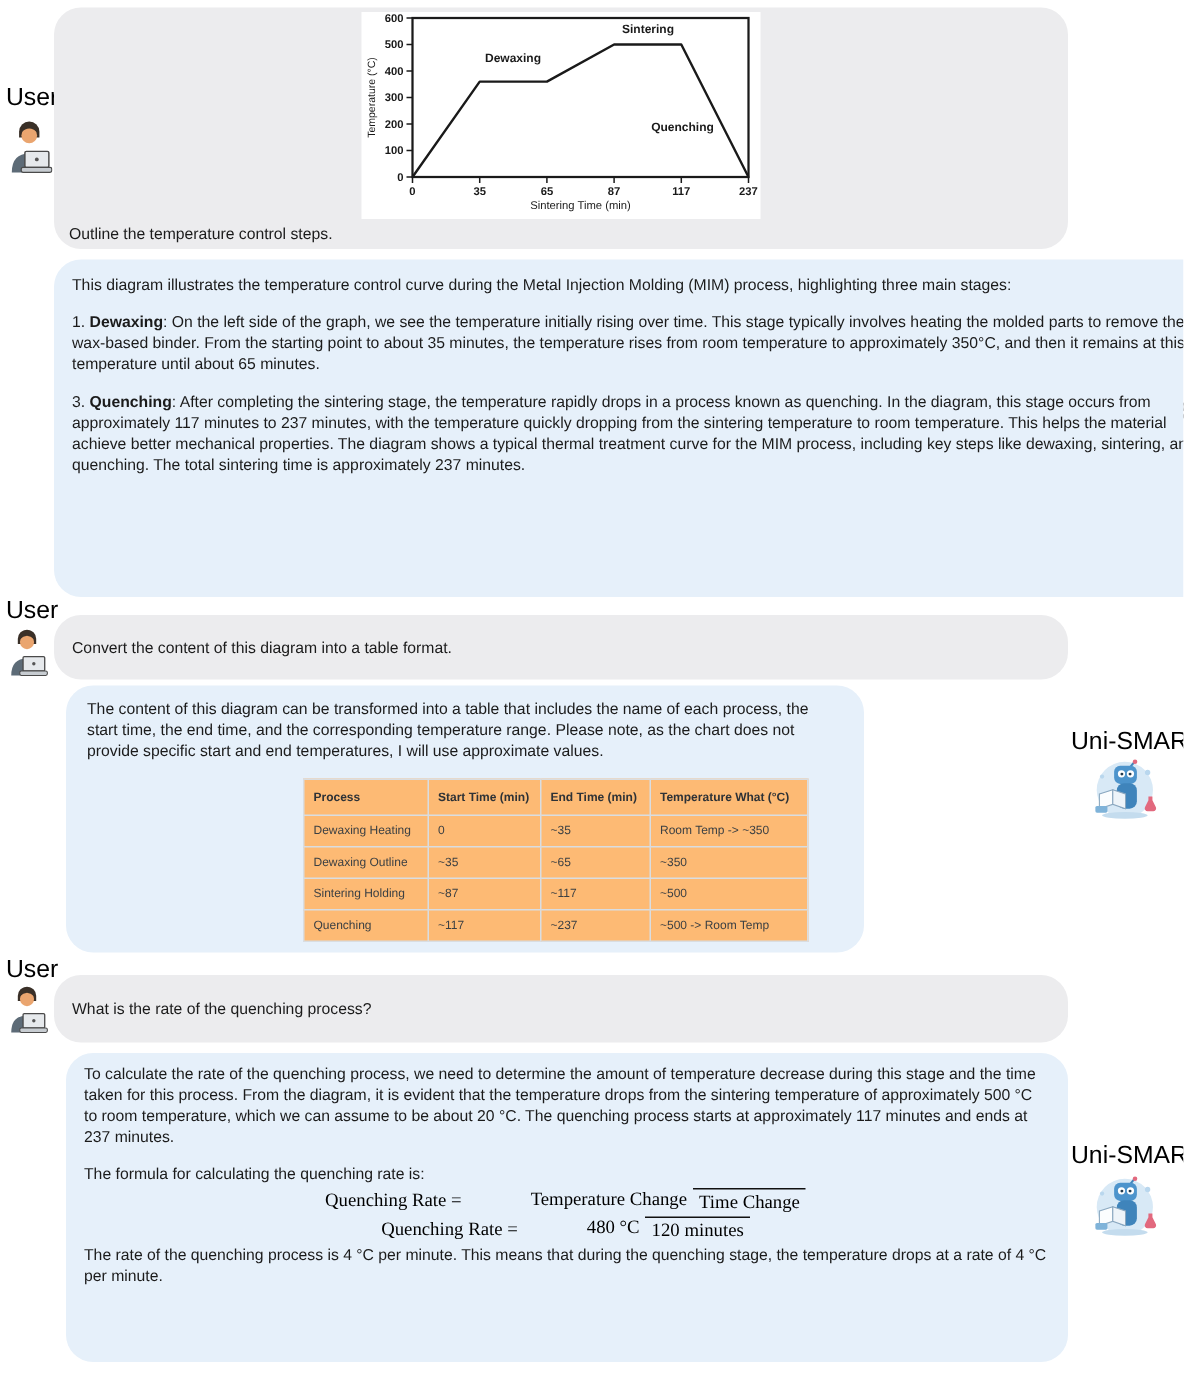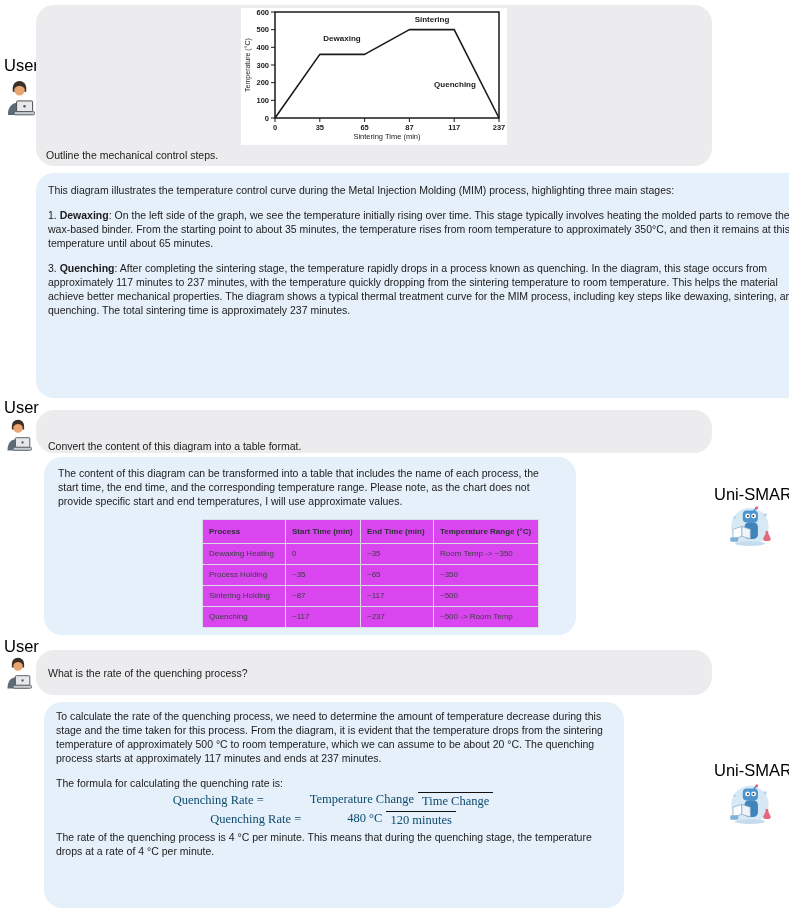--- a/index.html
+++ b/index.html
@@ -7,44 +7,44 @@
   .page{position:relative;width:789px;height:916px;background:#fff;overflow:hidden;}
 
   .bubble{position:absolute;border-radius:18px;font-size:10.5px;line-height:14px;box-sizing:border-box;overflow:hidden;}
   .bubble.user{background:#ececee;}
   .bubble.bot{background:#e6f0fa;}
   .bubble p{margin:0 0 11px 0;}
   .bubble p:last-child{margin-bottom:0;}
 
   #b1{left:36px;top:5px;width:676px;height:161px;padding:3px 10px 6px 10px;}
   #b2{left:36px;top:173px;width:788px;height:225px;padding:10px 14px 9px 12px;}
-  #b3{left:36px;top:410px;width:676px;height:43px;display:flex;align-items:flex-end;padding:0 12px;}
+  #b3{left:36px;top:410px;width:676px;height:43px;display:flex;align-items:center;padding:0 12px;}
   #b4{left:44px;top:457px;width:532px;height:178px;padding:9px 14px 8px 14px;}
   #b5{left:36px;top:650px;width:676px;height:45px;display:flex;align-items:center;padding:10px 12px;}
-  #b6{left:44px;top:702px;width:580px;height:206px;padding:7px 14px 5px 12px;}
+  #b6{left:44px;top:702px;width:668px;height:206px;padding:7px 14px 5px 12px;}
 
   .chart-wrap{width:266px;margin:0 auto;background:#fff;}
   #b1 .q-text{margin:3px 0 0 0;}
 
   .speaker{position:absolute;font-size:16.5px;line-height:19px;color:#000;white-space:nowrap;}
   .avatar{position:absolute;}
 
   
   .stage-name{font-weight:bold;}
 
   
   .tbl-wrap{margin:6px 0 0 144px;}
-  table.data{border-collapse:collapse;background:#d946ef;font-size:8px;color:#3c4043;table-layout:fixed;}
+  table.data{border-collapse:collapse;background:#fdba74;font-size:8px;color:#3c4043;table-layout:fixed;}
   table.data th,table.data td{border:1px solid #d9dde1;padding:3px 6px;text-align:left;overflow:hidden;white-space:nowrap;}
   table.data th{font-weight:bold;color:#2e3236;padding:4.5px 6px;}
   .c0{width:83px;}.c1{width:75px;}.c2{width:73px;}.c3{width:105px;}
 
   
   .formula{display:flex;justify-content:center;align-items:center;gap:7px;
-           font-family:"Liberation Serif",serif;font-size:12.5px;color:#0c4a6e;margin:2px 0 3px 0;}
+           font-family:"Liberation Serif",serif;font-size:12.5px;color:#000000;margin:2px 0 3px 0;}
   .frac{display:inline-flex;flex-direction:row;margin-left:35px;}
   .f-num{padding:0 4px 1px 4px;}
   .f-den{border-top:1.2px solid #111;padding:1px 4px 0 4px;}
 
   svg text{font-family:"Liberation Sans",sans-serif;}
 </style>
 </head>
 <body>
 
 <div class="page">
@@ -91,21 +91,21 @@
           <line x1="258" y1="110" x2="258" y2="114" stroke="#1a1a1a" stroke-width="1"></line>
           <text x="258" y="122" text-anchor="middle" font-size="7.5" font-weight="bold" fill="#1a1a1a">237</text>
           <polyline points="34,110 78.8,46.400000000000006 123.6,46.400000000000006 168.39999999999998,21.666666666666657 213.2,21.666666666666657 258,110" fill="none" stroke="#1a1a1a" stroke-width="1.6" stroke-linejoin="round"></polyline>
           <text x="101" y="33" text-anchor="middle" font-size="8" font-weight="bold" fill="#1a1a1a">Dewaxing</text>
           <text x="191" y="14" text-anchor="middle" font-size="8" font-weight="bold" fill="#1a1a1a">Sintering</text>
           <text x="214" y="79" text-anchor="middle" font-size="8" font-weight="bold" fill="#1a1a1a">Quenching</text>
           <text x="146" y="131" text-anchor="middle" font-size="7.5" fill="#1a1a1a">Sintering Time (min)</text>
           <text x="9" y="57" text-anchor="middle" font-size="7" fill="#1a1a1a" transform="rotate(-90 9 57)">Temperature (°C)</text>
         </svg>
     </div>
-    <p class="q-text">Outline the mechanical control steps.</p>
+    <p class="q-text">Outline the temperature control steps.</p>
   </div>
 
   <div class="speaker" style="left:714px;top:265px;">Uni-SMART</div>
   <svg class="avatar robot" style="left:724px;top:288px;" width="54" height="46" viewBox="0 0 56 48">
     <circle cx="29" cy="23" r="21" fill="#d8e9f6"></circle>
     <circle cx="46" cy="10" r="2" fill="#b9d7ee"></circle>
       <circle cx="12" cy="13" r="1.6" fill="#b9d7ee"></circle>
       <circle cx="49" cy="20" r="1.3" fill="#b9d7ee"></circle>
     <path d="M44,36 l2.6,-5.2 v-2.8 h3 v2.8 l2.6,5.2 a2.2,2.2 0 0 1 -2,3 h-4.2 a2.2,2.2 0 0 1 -2,-3 z" fill="#e2697e"></path>
     <line x1="33" y1="6" x2="36" y2="2.2" stroke="#3f84bb" stroke-width="1.5"></line>
@@ -176,32 +176,32 @@
             <col class="c0">
             <col class="c1">
             <col class="c2">
             <col class="c3">
           </colgroup>
         <thead>
           <tr>
             <th>Process</th>
             <th>Start Time (min)</th>
             <th>End Time (min)</th>
-            <th>Temperature Range (°C)</th>
+            <th>Temperature What (°C)</th>
           </tr>
         </thead>
         <tbody>
           <tr>
             <td>Dewaxing Heating</td>
               <td>0</td>
               <td>~35</td>
               <td>Room Temp -&gt; ~350</td>
           </tr>
           <tr>
-            <td>Process Holding</td>
+            <td>Dewaxing Outline</td>
               <td>~35</td>
               <td>~65</td>
               <td>~350</td>
           </tr>
           <tr>
             <td>Sintering Holding</td>
               <td>~87</td>
               <td>~117</td>
               <td>~500</td>
           </tr>

